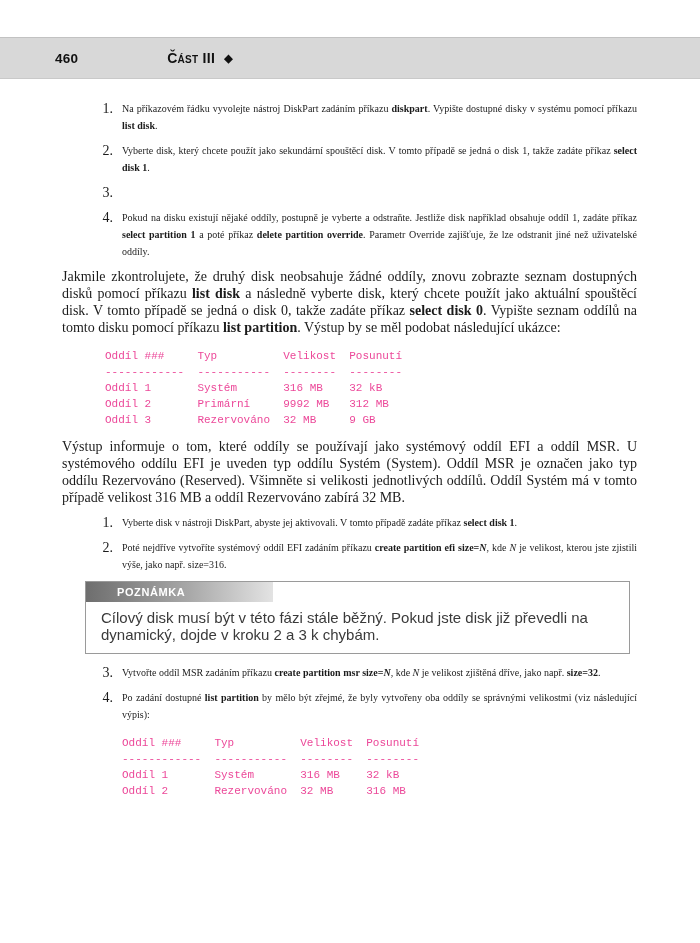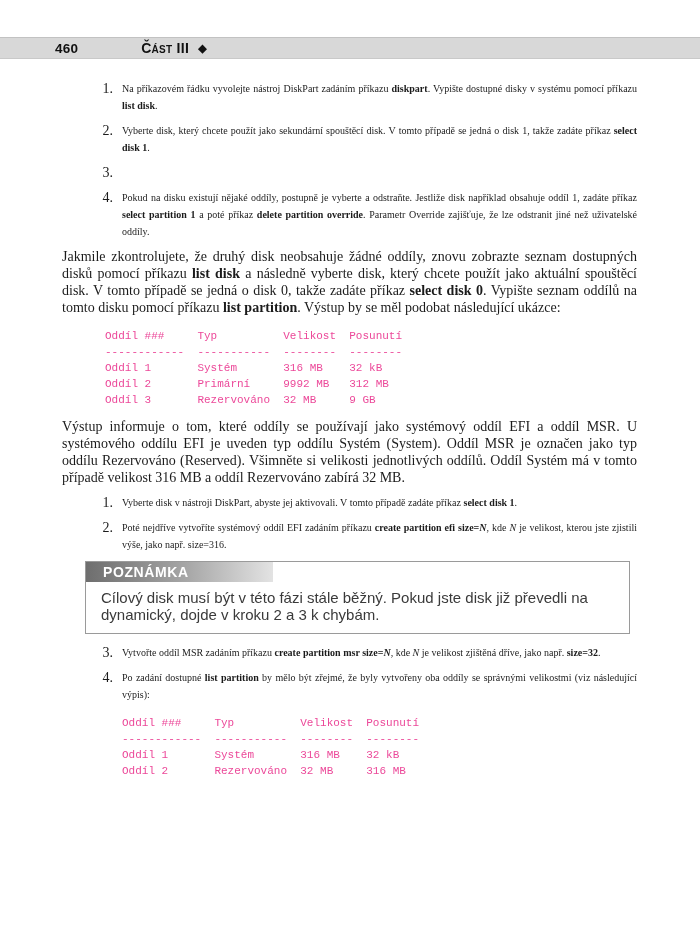--- a/index.html
+++ b/index.html
@@ -7,31 +7,31 @@
     position:relative;
     width:700px; height:943px;
     background:#ffffff;
     font-family:"Liberation Serif", serif;
     color:#1b1b1b;
     overflow:hidden;
   }
   
   .runhead {
     margin-top:38px;
-    height:20px;
+    height:40px;
     background:#d8d8d8;
     box-shadow:0 -1px 0 #c2c2c2, 0 1px 0 #c9c9c9;
     display:flex;
     align-items:center;
     font-family:"Liberation Sans", sans-serif;
     font-weight:700;
     color:#111;
   }
   .pageno { margin-left:55px; font-size:13.5px; letter-spacing:.2px; }
-  .part   { margin-left:63px; font-variant:small-caps; font-size:14px; letter-spacing:.3px; }
+  .part   { margin-left:89px; font-variant:small-caps; font-size:14px; letter-spacing:.3px; }
   .diamond{ margin:0 9px; font-size:11px; line-height:1; }
   .booktitle { font-variant:small-caps; font-size:13px; letter-spacing:.2px; }
 
   .content { padding:22px 63px 0 62px; }
 
   .para {
     font-size:14px; line-height:17px;
     text-align:justify;
     margin:6px 0 8px 0;
     font-family:Liberation Serif, serif;
@@ -71,24 +71,24 @@
   }
   .note-bar {
     width:187px; height:20px;
     margin:0;
     background:linear-gradient(to right, #6e6e6e 0%, #a8a8a8 55%, #e3e3e3 100%);
     display:flex; align-items:center;
   }
   .note-label {
     font-family:"Liberation Sans", sans-serif;
     font-weight:700;
-    font-size:14px;
+    font-size:11px;
     letter-spacing:.6px;
     color:#ffffff;
-    padding-left:17px;
+    padding-left:31px;
   }
   .note-text {
     font-family:"Liberation Sans", sans-serif;
     font-size:15px; line-height:17px;
     color:#3a3a3a;
     margin:7px 14px 10px 15px;
   }
 </style>
 </head>
 <body>

